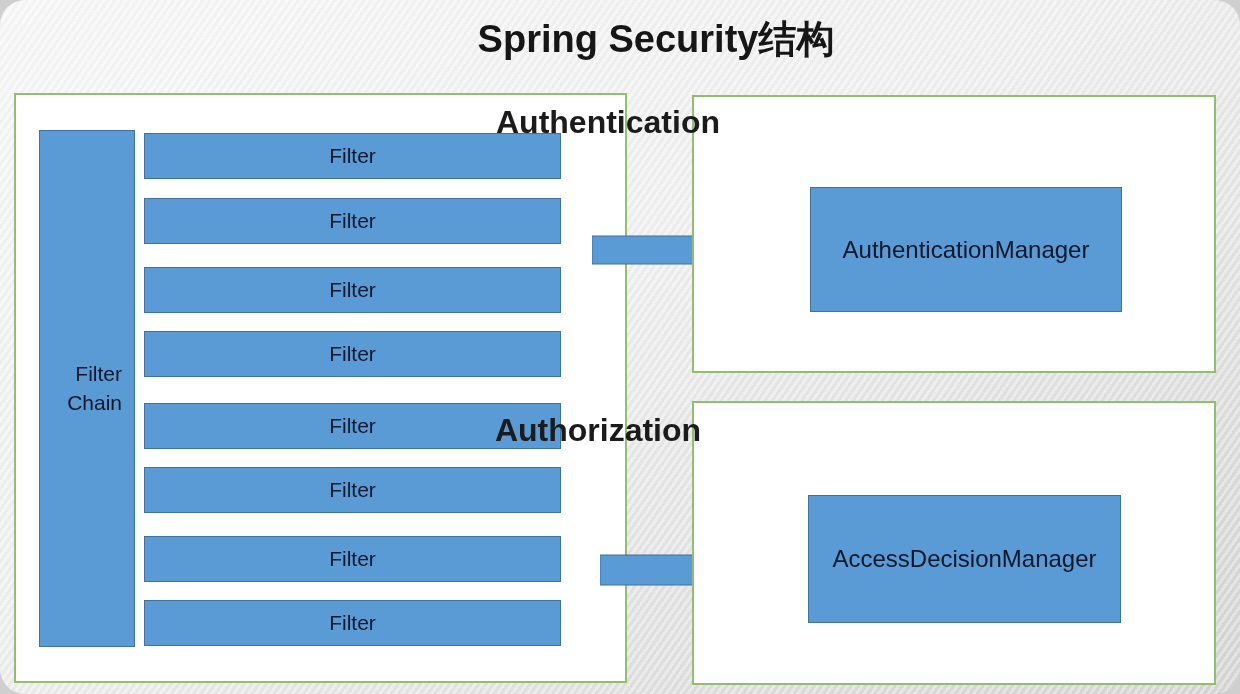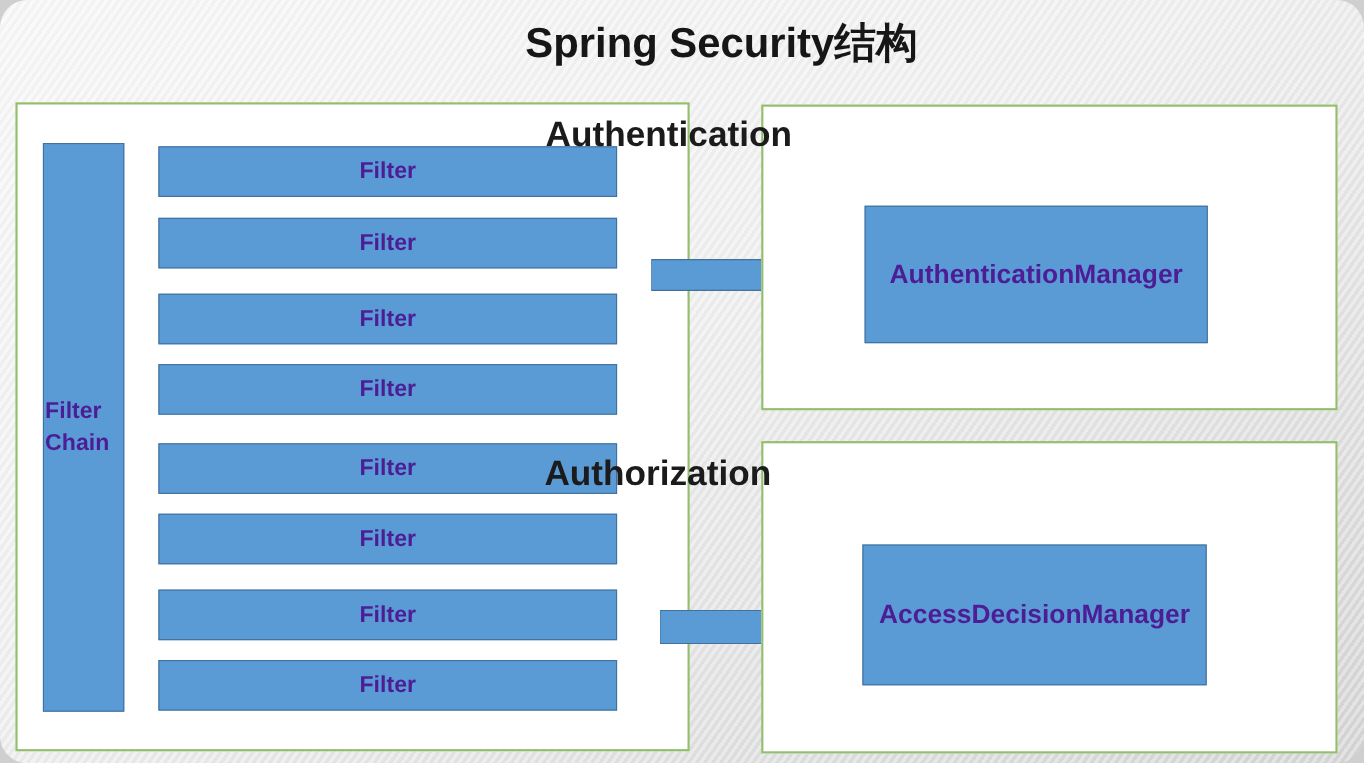--- a/index.html
+++ b/index.html
@@ -18,34 +18,34 @@
   }
   .frame{
     position:absolute;background:#ffffff;border:2px solid #94be6f;box-sizing:border-box;
   }
   .frame-left  {left:14px; top:93px;  width:613px; height:590px;}
   .frame-auth  {left:692px;top:95px;  width:524px; height:278px;}
   .frame-authz {left:692px;top:401px; width:524px; height:284px;}
   .bluebox{
     position:absolute;background:#5b9bd5;border:1.5px solid #41719c;box-sizing:border-box;
     display:flex;align-items:center;justify-content:center;
-    color:#4c1d95;text-align:left;font-weight:bold;
+    color:#0f172a;text-align:right;
   }
-  .chain-box{left:39px;top:130px;width:74px;height:517px;font-size:21px;line-height:1.38;}
+  .chain-box{left:39px;top:130px;width:96px;height:517px;font-size:21px;line-height:1.38;}
   .chain-box span{display:block;width:70px;}
   .filter-bar{left:144px;width:417px;height:46px;font-size:21px;}
   .bar-0{top:133px}.bar-1{top:198px}.bar-2{top:267px}.bar-3{top:331px}
   .bar-4{top:403px}.bar-5{top:467px}.bar-6{top:536px}.bar-7{top:600px}
   .panel-title{
     position:absolute;left:0;width:100%;text-align:center;
     font-size:32px;font-weight:700;color:#1b1b1b;
   }
   .title-auth {top:104px;}
   .title-authz{top:412px;}
-  .mgr-box{font-size:24px;}
+  .mgr-box{font-size:24px;margin-left:24px;}
   .mgr-auth {left:786px;top:187px;width:312px;height:125px;}
   .mgr-authz{left:784px;top:495px;width:313px;height:128px;}
   .arrow{position:absolute;}
   .arrow-1{left:592px;top:220px;}
   .arrow-2{left:600px;top:540px;}
 </style>
 </head>
 <body>
 
 <div id="canvas">

